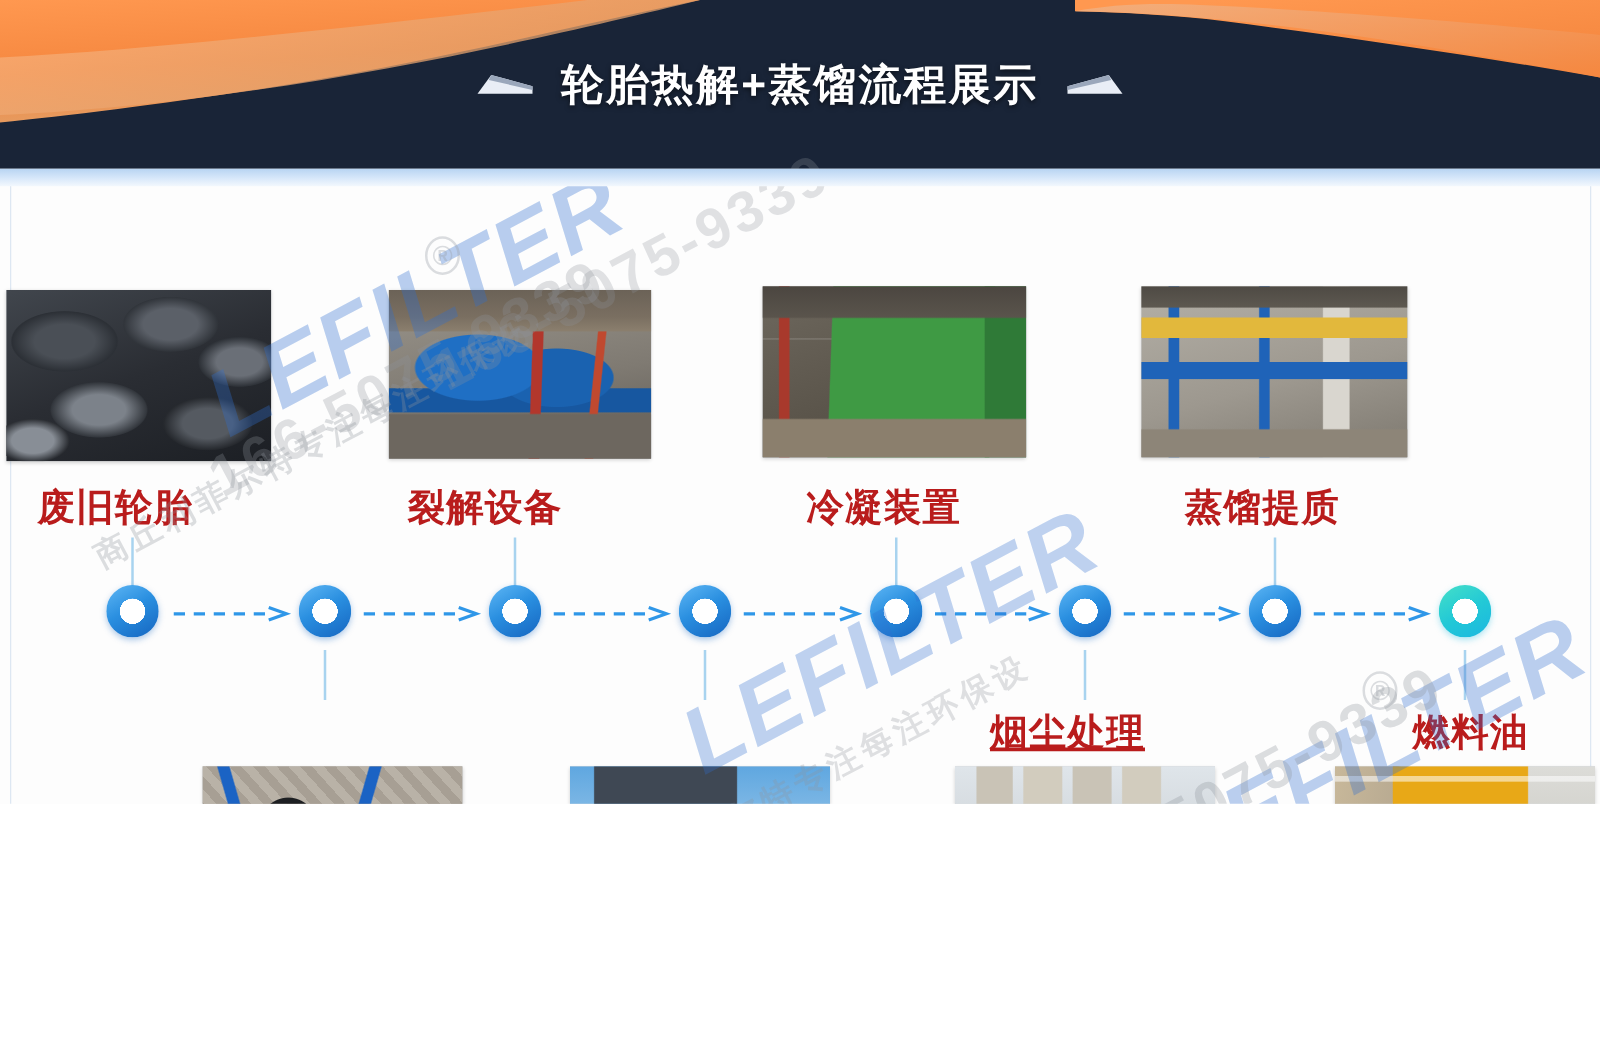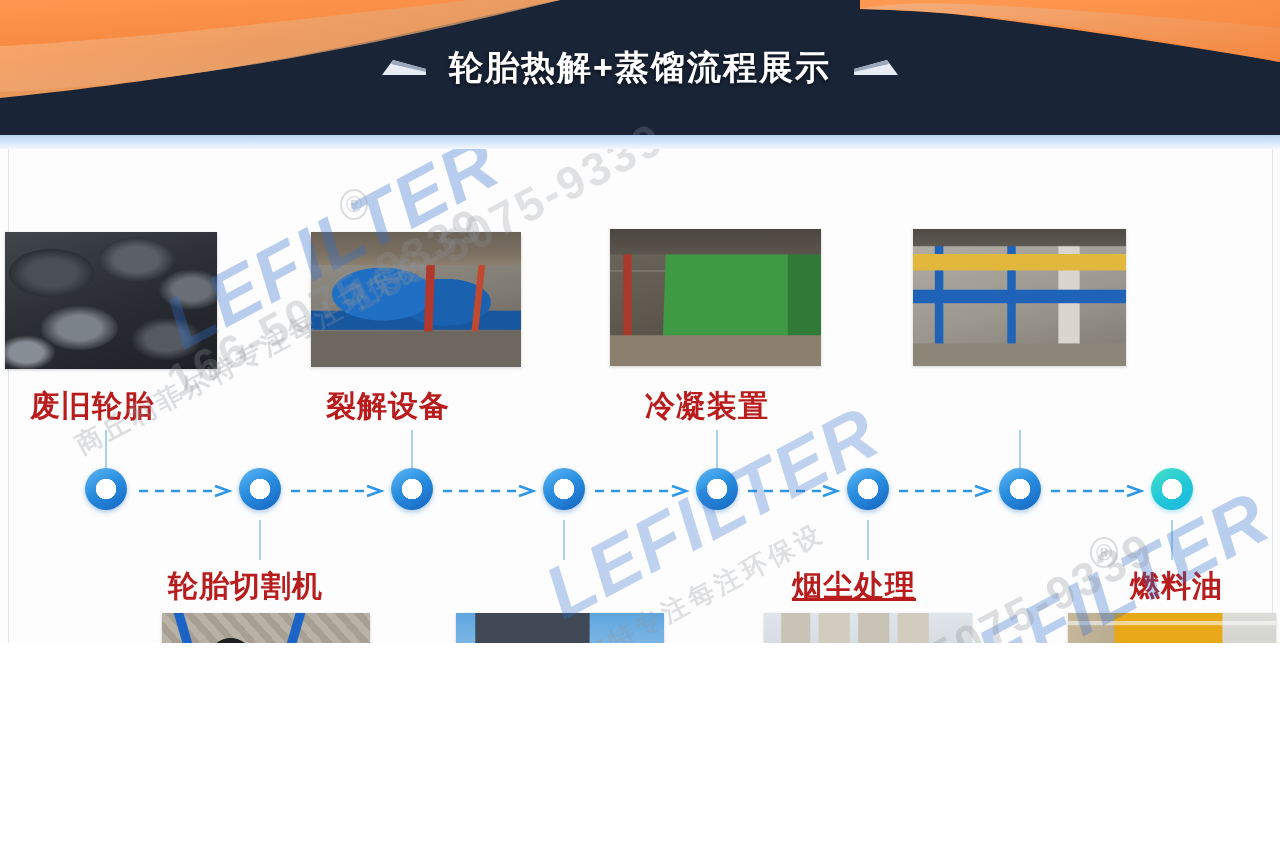--- a/index.html
+++ b/index.html
@@ -230,20 +230,21 @@
          linear-gradient(180deg, rgba(0,0,0,0) 0 44%, #1f63b8 44.5% 54%, rgba(0,0,0,0) 54.5%),
          linear-gradient(90deg, rgba(0,0,0,0) 0 10%, #1f63b8 10.5% 14%, rgba(0,0,0,0) 14.5%),
          linear-gradient(90deg, rgba(0,0,0,0) 0 44%, #1f63b8 44.5% 48%, rgba(0,0,0,0) 48.5%),
          linear-gradient(90deg, rgba(0,0,0,0) 0 68%, #d9d6cf 68.5% 78%, rgba(0,0,0,0) 78.5%),
          linear-gradient(165deg,#b4b0a7 0%,#9d988f 55%,#7d786f 100%);"></div>
   </div>
 
   <div class="label" style="left:30px;top:386px;">废旧轮胎</div>
   <div class="label" style="left:326px;top:386px;">裂解设备</div>
   <div class="label" style="left:645px;top:386px;">冷凝装置</div>
+  <div class="label" style="left:948px;top:386px;">蒸馏提质</div>
 
   <div class="stem" style="left:105px;top:430px;height:40px;"></div>
   <div class="stem" style="left:411px;top:430px;height:40px;"></div>
   <div class="stem" style="left:716px;top:430px;height:40px;"></div>
   <div class="stem" style="left:1019px;top:430px;height:40px;"></div>
 
   <div class="stem" style="left:259px;top:520px;height:40px;"></div>
   <div class="stem" style="left:563px;top:520px;height:40px;"></div>
   <div class="stem" style="left:867px;top:520px;height:40px;"></div>
   <div class="stem" style="left:1171px;top:520px;height:40px;"></div>
@@ -312,21 +313,20 @@
         </svg>
     </div>
     <div class="arrow" style="left:1051px;width:92px;">
       <svg width="92" height="10" viewBox="0 0 92 10">
           <line x1="0" y1="5" x2="76" y2="5" stroke="#2f97e8" stroke-width="2.6" stroke-dasharray="9 7"></line>
           <path d="M76,0 L90,5 L76,10" fill="none" stroke="#2f97e8" stroke-width="2.6"></path>
         </svg>
     </div>
   </div>
 
-  <div class="label" style="left:168px;top:566px;">轮胎切割机</div>
   <div class="label" style="left:792px;top:566px;text-decoration:underline;">烟尘处理</div>
   <div class="label" style="left:1130px;top:566px;">燃料油</div>
 
   <div class="photo" style="left:162px;top:613px;width:208px;height:133px;">
     <div class="inner" style="background:
          radial-gradient(circle 40px at 33% 36%, #1d1f22 0 56%, rgba(0,0,0,0) 58%),
          radial-gradient(circle 17px at 33% 36%, #c2c6cb 0 70%, rgba(0,0,0,0) 72%),
          radial-gradient(circle 9px at 33% 36%, #c0392b 0 74%, rgba(0,0,0,0) 76%),
          linear-gradient(180deg, rgba(0,0,0,0) 0 62%, #1b63c4 62.5% 72%, rgba(0,0,0,0) 72.5%),
          linear-gradient(180deg, rgba(0,0,0,0) 0 86%, #1b63c4 86.5% 94%, rgba(0,0,0,0) 94.5%),

